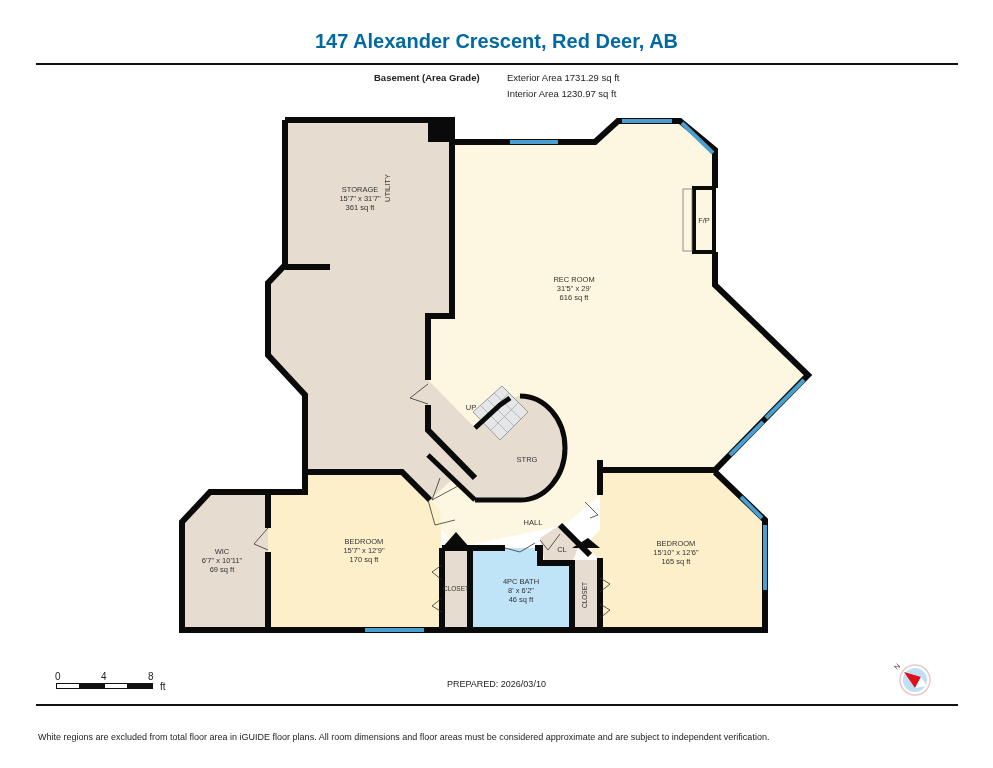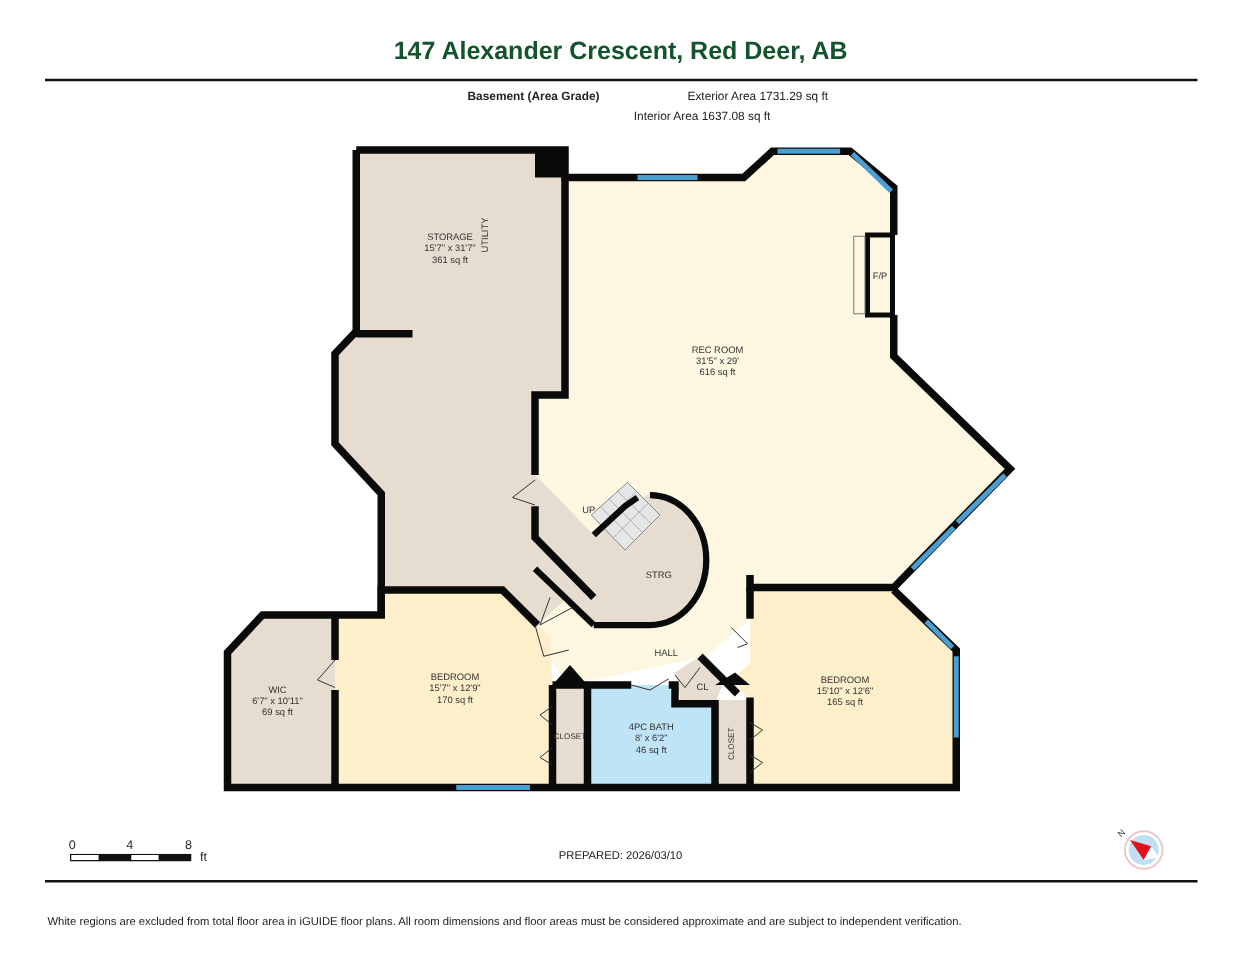--- a/index.html
+++ b/index.html
@@ -1,36 +1,36 @@
 <!DOCTYPE html>
 <html><head>
 <meta charset="utf-8">
 <style>
   html, body { margin: 0; padding: 0; background: #ffffff; }
   body { width: 993px; height: 768px; position: relative; overflow: hidden; font-family: "Liberation Sans", sans-serif; color: #1a1a1a; }
-  .title { position: absolute; left: 0; top: 30px; width: 993px; text-align: center; font-size: 20px; font-weight: bold; color: #14532d; }
+  .title { position: absolute; left: 0; top: 30px; width: 993px; text-align: center; font-size: 20px; font-weight: bold; color: #0369a1; }
   .rule { position: absolute; left: 36px; width: 922px; height: 2px; background: #111; }
   .subhead { position: absolute; font-size: 9.5px; color: #222; }
   .subhead.bold { font-weight: bold; }
   svg.plan { position: absolute; left: 0; top: 0; }
   .room-label { font-family: "Liberation Sans", sans-serif; font-size: 7.5px; fill: #333; text-anchor: middle; }
   .scale-num { position: absolute; font-size: 10px; color: #222; }
   .prepared { position: absolute; left: 447px; top: 679px; font-size: 9px; color: #222; }
   .disclaimer { position: absolute; left: 38px; top: 732px; font-size: 9px; color: #222; }
   .compass { position: absolute; left: 893px; top: 660px; }
 </style>
 </head>
 <body>
 
 <div class="title">147 Alexander Crescent, Red Deer, AB</div>
 <div class="rule" style="top:63px;"></div>
 
 <div class="subhead bold" style="left:374px; top:72px;">Basement (Area Grade)</div>
-<div class="subhead" style="left:507px; top:72px;margin-left:43px;">Exterior Area 1731.29 sq ft</div>
-<div class="subhead" style="left:507px; top:88px;">Interior Area 1637.08 sq ft</div>
+<div class="subhead" style="left:507px; top:72px;">Exterior Area 1731.29 sq ft</div>
+<div class="subhead" style="left:507px; top:88px;">Interior Area 1230.97 sq ft</div>
 
 <svg class="plan" width="993" height="768" viewBox="0 0 993 768">
 
   <polygon points="452,142 595,142 618,121 680,121 715,150 715,285 808,375 715,470 600,470 600,495 565,525 455,548 428,510 410,470 428,440 428,316 452,316" fill="#fdf6e0"></polygon>
 
   <polygon points="285,120 452,120 452,316 428,316 428,440 460,472 430,500 405,472 305,472 305,395 268,355 268,283 285,265" fill="#e6dccf"></polygon>
 
   <path d="M428,380 L475,428 L500,405 L520,395 A45,52 0 0 1 520,500 L475,500 L428,455 Z" fill="#e6dccf"></path>
 
   <polygon points="473,412 502,386 528,412 500,440" fill="#e4e6e8" stroke="#888" stroke-width="0.8"></polygon>

